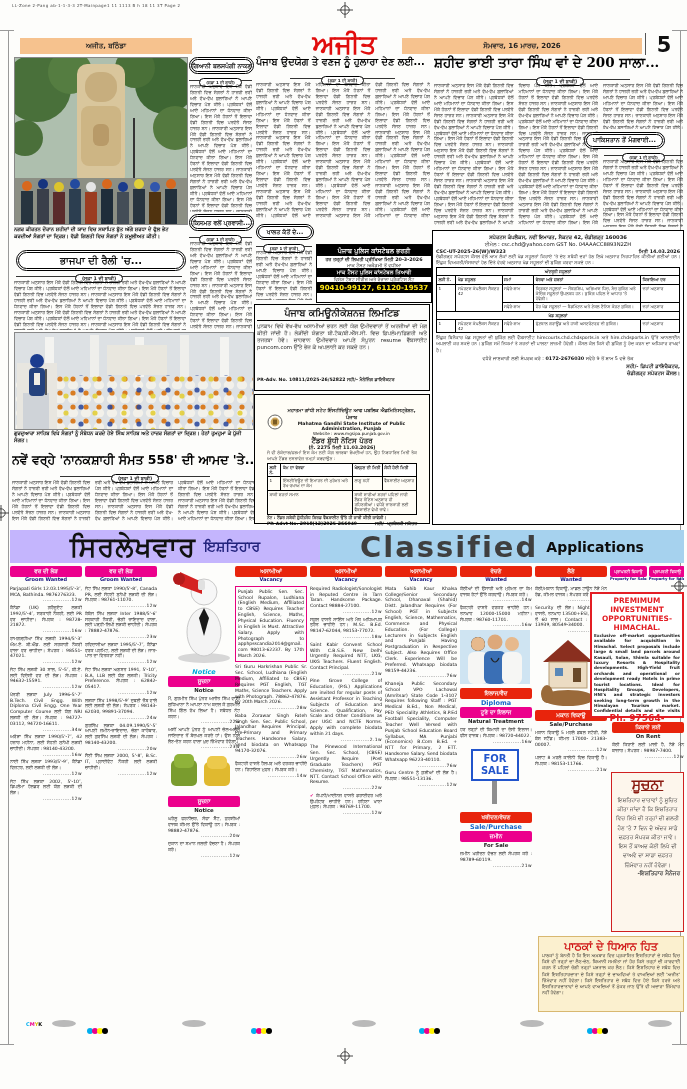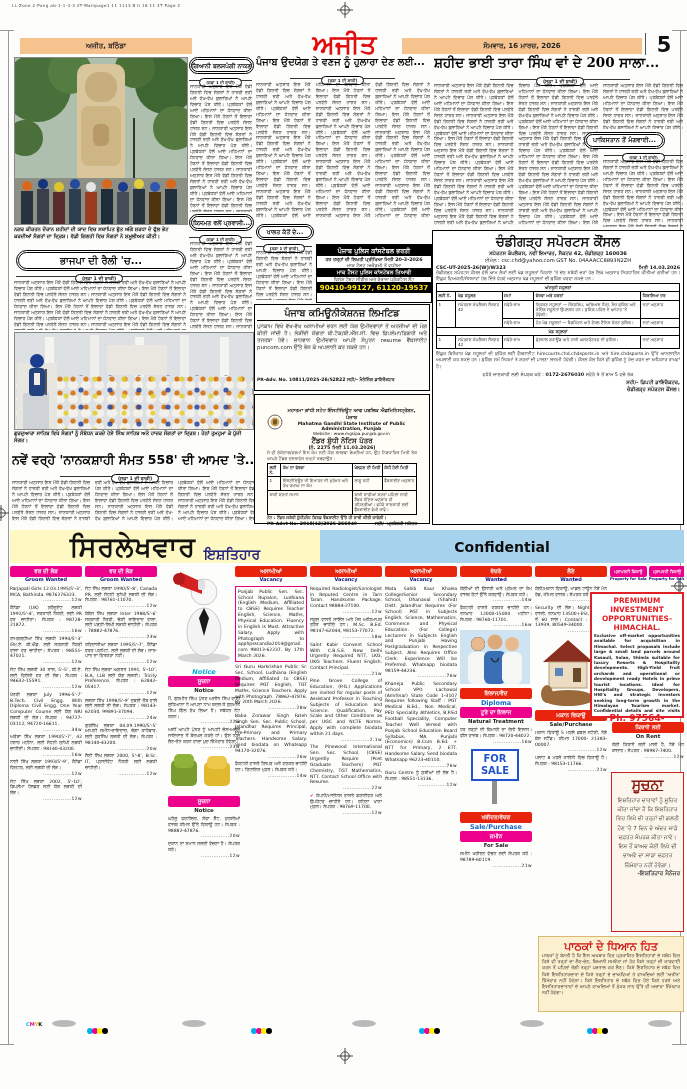--- a/index.html
+++ b/index.html
@@ -250,21 +250,20 @@
 <div class="abs tiny" style="left:603px;top:83px;width:80px;height:46px">ਜਾਣਕਾਰੀ ਅਨੁਸਾਰ ਇਸ ਮੌਕੇ ਵੱਡੀ ਗਿਣਤੀ ਵਿਚ ਸੰਗਤਾਂ ਨੇ ਹਾਜ਼ਰੀ ਭਰੀ ਅਤੇ ਵੱਖ-ਵੱਖ ਬੁਲਾਰਿਆਂ ਨੇ ਆਪਣੇ ਵਿਚਾਰ ਪੇਸ਼ ਕੀਤੇ। ਪ੍ਰਬੰਧਕਾਂ ਵੱਲੋਂ ਆਏ ਮਹਿਮਾਨਾਂ ਦਾ ਧੰਨਵਾਦ ਕੀਤਾ ਗਿਆ। ਇਸ ਮੌਕੇ ਹੋਰਨਾਂ ਤੋਂ ਇਲਾਵਾ ਵੱਡੀ ਗਿਣਤੀ ਵਿਚ ਪਤਵੰਤੇ ਸੱਜਣ ਹਾਜ਼ਰ ਸਨ। ਜਾਣਕਾਰੀ ਅਨੁਸਾਰ ਇਸ ਮੌਕੇ ਵੱਡੀ ਗਿਣਤੀ ਵਿਚ ਸੰਗਤਾਂ ਨੇ ਹਾਜ਼ਰੀ ਭਰੀ ਅਤੇ ਵੱਖ-ਵੱਖ ਬੁਲਾਰਿਆਂ ਨੇ ਆਪਣੇ ਵਿਚਾਰ ਪੇਸ਼ ਕੀਤੇ। ਪ੍ਰਬੰਧਕਾਂ ਵੱਲੋਂ ਆਏ ਮਹਿਮਾਨਾਂ ਦਾ ਧੰਨਵਾਦ ਕੀਤਾ ਗਿਆ। ਇਸ ਮੌਕੇ ਹੋਰਨਾਂ ਤੋਂ ਇਲਾਵਾ ਵੱਡੀ ਗਿਣਤੀ ਵਿਚ ਪਤਵੰਤੇ ਸੱਜਣ ਹਾਜ਼ਰ ਸਨ। ਜਾਣਕਾਰੀ ਅਨੁਸਾਰ ਇਸ ਮੌਕੇ ਵੱਡੀ ਗਿਣਤੀ ਵਿਚ ਸੰਗਤਾਂ ਨੇ ਹਾਜ਼ਰੀ ਭਰੀ ਅਤੇ ਵੱਖ-ਵੱਖ ਬੁਲਾਰਿਆਂ ਨੇ ਆਪਣੇ ਵਿਚਾਰ ਪੇਸ਼ ਕੀਤੇ। ਪ੍ਰਬੰਧਕਾਂ ਵੱਲੋਂ ਆਏ ਮਹਿਮਾਨਾਂ ਦਾ ਧੰਨਵਾਦ ਕੀਤਾ ਗਿਆ। ਇਸ ਮੌਕੇ ਹੋਰਨਾਂ ਤੋਂ ਇਲਾਵਾ ਵੱਡੀ ਗਿਣਤੀ ਵਿਚ ਪਤਵੰਤੇ ਸੱਜਣ ਹਾਜ਼ਰ ਸਨ। </div>
 <div class="abs hlbox" style="left:584px;top:132px;width:77px">
   <div class="in" style="font-size:6.4px;line-height:11px">ਪਾਕਿਸਤਾਨ ਤੋਂ ਮੰਗਵਾਈ...</div>
 </div>
 <div class="abs pillrow" style="left:604px;top:149px;width:79px">
   <span class="pill" style="font-size:4px">(ਸਫ਼ਾ 1 ਦੀ ਬਾਕੀ)</span>
 </div>
 <div class="abs tiny" style="left:603px;top:159px;width:80px;height:68px">ਜਾਣਕਾਰੀ ਅਨੁਸਾਰ ਇਸ ਮੌਕੇ ਵੱਡੀ ਗਿਣਤੀ ਵਿਚ ਸੰਗਤਾਂ ਨੇ ਹਾਜ਼ਰੀ ਭਰੀ ਅਤੇ ਵੱਖ-ਵੱਖ ਬੁਲਾਰਿਆਂ ਨੇ ਆਪਣੇ ਵਿਚਾਰ ਪੇਸ਼ ਕੀਤੇ। ਪ੍ਰਬੰਧਕਾਂ ਵੱਲੋਂ ਆਏ ਮਹਿਮਾਨਾਂ ਦਾ ਧੰਨਵਾਦ ਕੀਤਾ ਗਿਆ। ਇਸ ਮੌਕੇ ਹੋਰਨਾਂ ਤੋਂ ਇਲਾਵਾ ਵੱਡੀ ਗਿਣਤੀ ਵਿਚ ਪਤਵੰਤੇ ਸੱਜਣ ਹਾਜ਼ਰ ਸਨ। ਜਾਣਕਾਰੀ ਅਨੁਸਾਰ ਇਸ ਮੌਕੇ ਵੱਡੀ ਗਿਣਤੀ ਵਿਚ ਸੰਗਤਾਂ ਨੇ ਹਾਜ਼ਰੀ ਭਰੀ ਅਤੇ ਵੱਖ-ਵੱਖ ਬੁਲਾਰਿਆਂ ਨੇ ਆਪਣੇ ਵਿਚਾਰ ਪੇਸ਼ ਕੀਤੇ। ਪ੍ਰਬੰਧਕਾਂ ਵੱਲੋਂ ਆਏ ਮਹਿਮਾਨਾਂ ਦਾ ਧੰਨਵਾਦ ਕੀਤਾ ਗਿਆ। ਇਸ ਮੌਕੇ ਹੋਰਨਾਂ ਤੋਂ ਇਲਾਵਾ ਵੱਡੀ ਗਿਣਤੀ ਵਿਚ ਪਤਵੰਤੇ ਸੱਜਣ ਹਾਜ਼ਰ ਸਨ। ਜਾਣਕਾਰੀ ਅਨੁਸਾਰ ਇਸ ਮੌਕੇ ਵੱਡੀ ਗਿਣਤੀ ਵਿਚ ਸੰਗਤਾਂ ਨੇ ਹਾਜ਼ਰੀ ਭਰੀ ਅਤੇ ਵੱਖ-ਵੱਖ ਬੁਲਾਰਿਆਂ ਨੇ ਆਪਣੇ ਵਿਚਾਰ ਪੇਸ਼ ਕੀਤੇ। ਪ੍ਰਬੰਧਕਾਂ ਵੱਲੋਂ ਆਏ ਮਹਿਮਾਨਾਂ ਦਾ ਧੰਨਵਾਦ ਕੀਤਾ ਗਿਆ। ਇਸ ਮੌਕੇ ਹੋਰਨਾਂ ਤੋਂ ਇਲਾਵਾ ਵੱਡੀ ਗਿਣਤੀ ਵਿਚ ਪਤਵੰਤੇ ਸੱਜਣ ਹਾਜ਼ਰ ਸਨ। ਜਾਣਕਾਰੀ ਅਨੁਸਾਰ ਇਸ ਮੌਕੇ ਵੱਡੀ ਗਿਣਤੀ ਵਿਚ ਸੰਗਤਾਂ ਨੇ ਹਾਜ਼ਰੀ ਭਰੀ ਅਤੇ ਵੱਖ-ਵੱਖ ਬੁਲਾਰਿਆਂ ਨੇ ਆਪਣੇ ਵਿਚਾਰ ਪੇਸ਼ ਕੀਤੇ। ਪ੍ਰਬੰਧਕਾਂ ਵੱਲੋਂ ਆਏ ਮਹਿਮਾਨਾਂ ਦਾ ਧੰਨਵਾਦ ਕੀਤਾ ਗਿਆ। ਇਸ ਮੌਕੇ ਹੋਰਨਾਂ ਤੋਂ ਇਲਾਵਾ ਵੱਡੀ ਗਿਣਤੀ ਵਿਚ ਪਤਵੰਤੇ ਸੱਜਣ ਹਾਜ਼ਰ ਸਨ। </div>
 
 <div class="abs" style="left:432px;top:230px;width:252px;height:295px;border:1.2px solid #000;padding:3px;box-sizing:border-box;background:#fff">
-  <div style="font-size:13px;font-weight:900;text-align:center">ਚੰਡੀਗੜ੍ਹ ਸਪੋਰਟਸ ਕੌਂਸਲ</div>
   <div style="font-size:5.2px;font-weight:bold;text-align:center">ਸਪੋਰਟਸ ਕੰਪਲੈਕਸ, ਨਵੀਂ ਇਮਾਰਤ, ਸੈਕਟਰ 42, ਚੰਡੀਗੜ੍ਹ 160036</div>
   <div style="font-size:5.2px;text-align:center">ਈਮੇਲ : csc.chd@yahoo.com   GST No. 04AAACC8893N2ZH</div>
   <div style="display:flex;justify-content:space-between;font-size:4.8px;font-weight:bold;margin-top:1px">
     <span>CSC-UT-2025-26(W)/W323</span>
     <span>ਮਿਤੀ 14.03.2026</span>
   </div>
   <div class="tiny" style="font-size:4.6px">ਚੰਡੀਗੜ੍ਹ ਸਪੋਰਟਸ ਕੌਂਸਲ ਵੱਲੋਂ ਆਮ ਲੋਕਾਂ ਲਈ ਖੇਡ ਸਹੂਲਤਾਂ ਕਿਰਾਏ 'ਤੇ ਦੇਣ ਸਬੰਧੀ ਦਰਾਂ ਹੇਠ ਲਿਖੇ ਅਨੁਸਾਰ ਨਿਰਧਾਰਿਤ ਕੀਤੀਆਂ ਗਈਆਂ ਹਨ। ਇੱਛੁਕ ਵਿਅਕਤੀ/ਸੰਸਥਾਵਾਂ ਹੇਠ ਦਿੱਤੇ ਵੇਰਵੇ ਅਨੁਸਾਰ ਖੇਡ ਸਹੂਲਤਾਂ ਦੀ ਬੁਕਿੰਗ ਕਰਵਾ ਸਕਦੇ ਹਨ :</div>
   <div class="notice-table" style="margin-top:1px">
     <table>
       <tbody>
@@ -308,26 +307,27 @@
     <span>ਵਧੇਰੇ ਜਾਣਕਾਰੀ ਲਈ ਸੰਪਰਕ ਕਰੋ :</span>
     <b>0172-2676030</b>
     <span>ਸਵੇਰੇ 9 ਤੋਂ ਸ਼ਾਮ 5 ਵਜੇ ਤੱਕ</span>
   </div>
   <div style="text-align:right;font-size:5.2px;font-weight:bold;margin-top:2px">
     <div>ਸਹੀ/- ਡਿਪਟੀ ਡਾਇਰੈਕਟਰ,</div>
     <div>ਚੰਡੀਗੜ੍ਹ ਸਪੋਰਟਸ ਕੌਂਸਲ।</div>
   </div>
 </div>
 
-<div class="abs" style="left:10px;top:530px;width:310px;height:33px;background:#fef9c3;display:flex;align-items:flex-end;justify-content:center;gap:8px">
+<div class="abs" style="left:10px;top:530px;width:310px;height:33px;background:#c4b5fd;display:flex;align-items:center;justify-content:center;gap:8px">
   <span style="font-size:27px;font-weight:900;color:#111;letter-spacing:1px">ਸਿਰਲੇਖਵਾਰ</span>
   <span style="font-size:14px;font-weight:bold;color:#23237d">ਇਸ਼ਤਿਹਾਰ</span>
 </div>
 <div class="abs" style="left:320px;top:530px;width:364px;height:33px;background:#a6d2ee;display:flex;align-items:center;justify-content:center;gap:8px">
-  <span style="font-size:14px;font-weight:900;color:#0d0d0d">Confidential</span>
+  <span style="font-size:29px;font-weight:900;color:#3f3f3f;letter-spacing:2px">Classified</span>
+  <span style="font-size:14px;font-weight:900;color:#0d0d0d">Applications</span>
 </div>
 
 <div class="col" style="left:10px;height:446px">
   <div class="chip" style="background:#ec008c">ਵਰ ਦੀ ਲੋੜ</div>
   <div class="chip-en">Groom Wanted</div>
   <div class="ads">
       <div class="ad">
         <div class="ad-t">Parjapati Girls 12.03.1995/5'-3″, MCA, Bathinda. 9876276323.</div>
         <div class="ad-s">................12w</div>
       </div>

